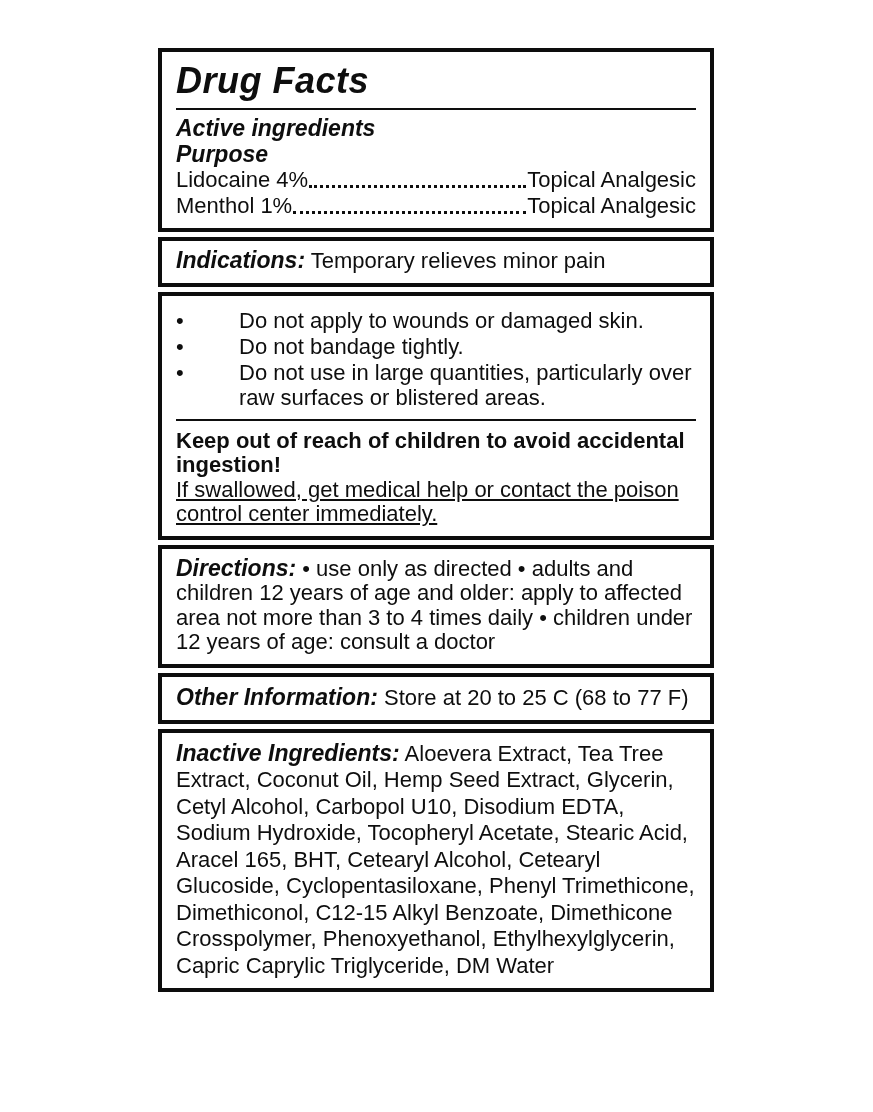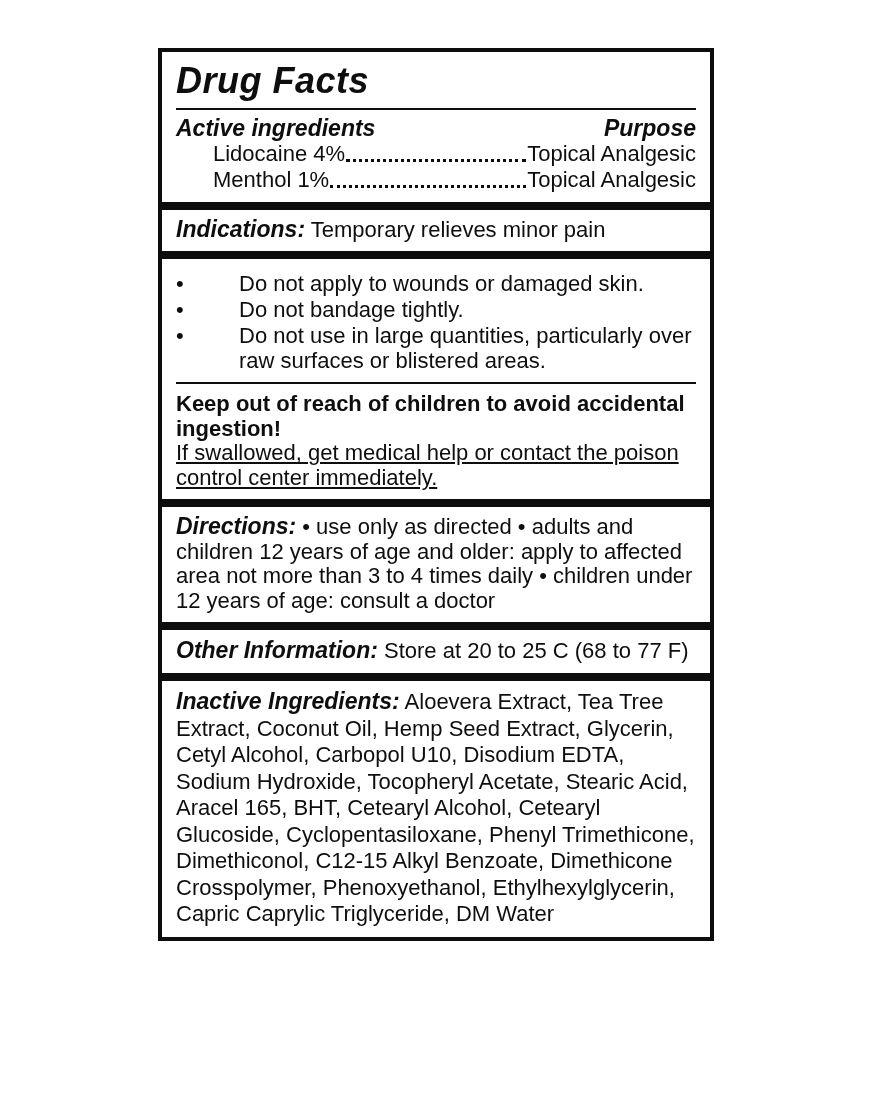--- a/index.html
+++ b/index.html
@@ -3,38 +3,38 @@
 <meta charset="utf-8">
 <style>
   html,body{margin:0;padding:0;}
   body{
     width:873px;height:1112px;background:#ffffff;
     font-family:"Liberation Sans",sans-serif;color:#0e0e0e;
     position:relative;overflow:hidden;
   }
   .label{
     position:absolute;left:158px;top:48px;width:556px;
-    display:flex;flex-direction:column;
+    display:flex;flex-direction:column;gap:5px;
   }
   .section{
     box-sizing:border-box;width:556px;background:#ffffff;
     border:4px solid #0d0d0d;padding:7px 14px 9px 14px;
   }
   
   .title{
     font-size:36px;font-weight:700;font-style:italic;
     letter-spacing:0.5px;line-height:1.1;padding-top:2px;
   }
   .title-rule{border:none;border-top:2.5px solid #0e0e0e;margin:7px 0 5px 0;}
   .ai-header{
     display:flex;justify-content:space-between;align-items:flex-start;
-    font-size:23px;font-weight:700;font-style:italic;line-height:1.15;
+    font-size:23px;font-weight:700;font-style:italic;line-height:1.15;flex-direction:column;
   }
   .ai-row{
-    display:flex;align-items:baseline;font-size:22px;font-weight:500;line-height:1.18;margin-left:37px;
+    display:flex;align-items:baseline;font-size:22px;font-weight:500;line-height:1.18;
   }
   .ai-leader{
     flex:1;align-self:flex-end;border-bottom:3px dotted #0e0e0e;
     margin:0 1px 5px 1px;min-width:30px;
   }
   
   .hd{font-weight:700;font-style:italic;font-size:23px;margin-top:45px;}
   p{margin:0;}
   .para{font-size:22px;font-weight:500;line-height:24.5px;}
   .bullets{margin-top:5px;}

